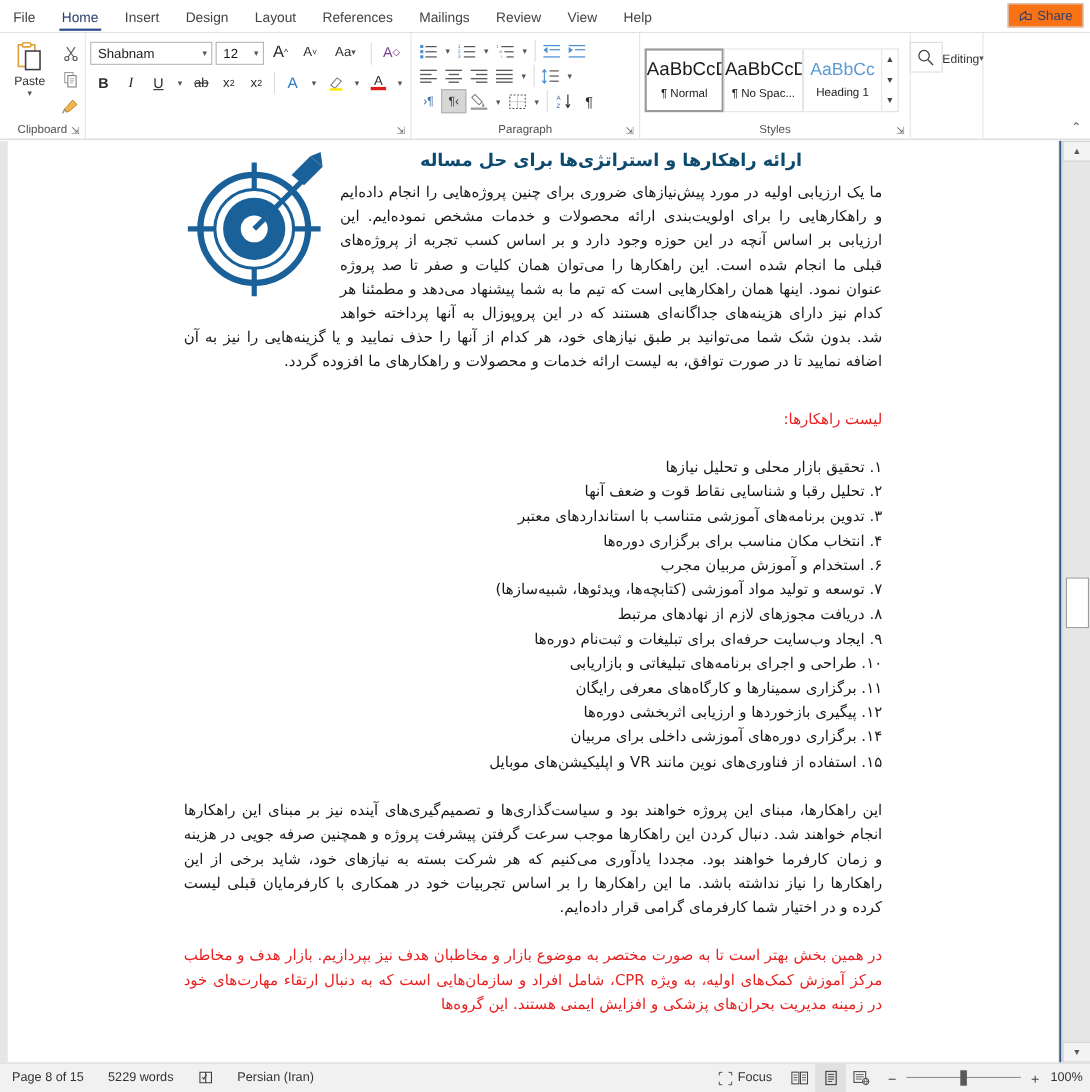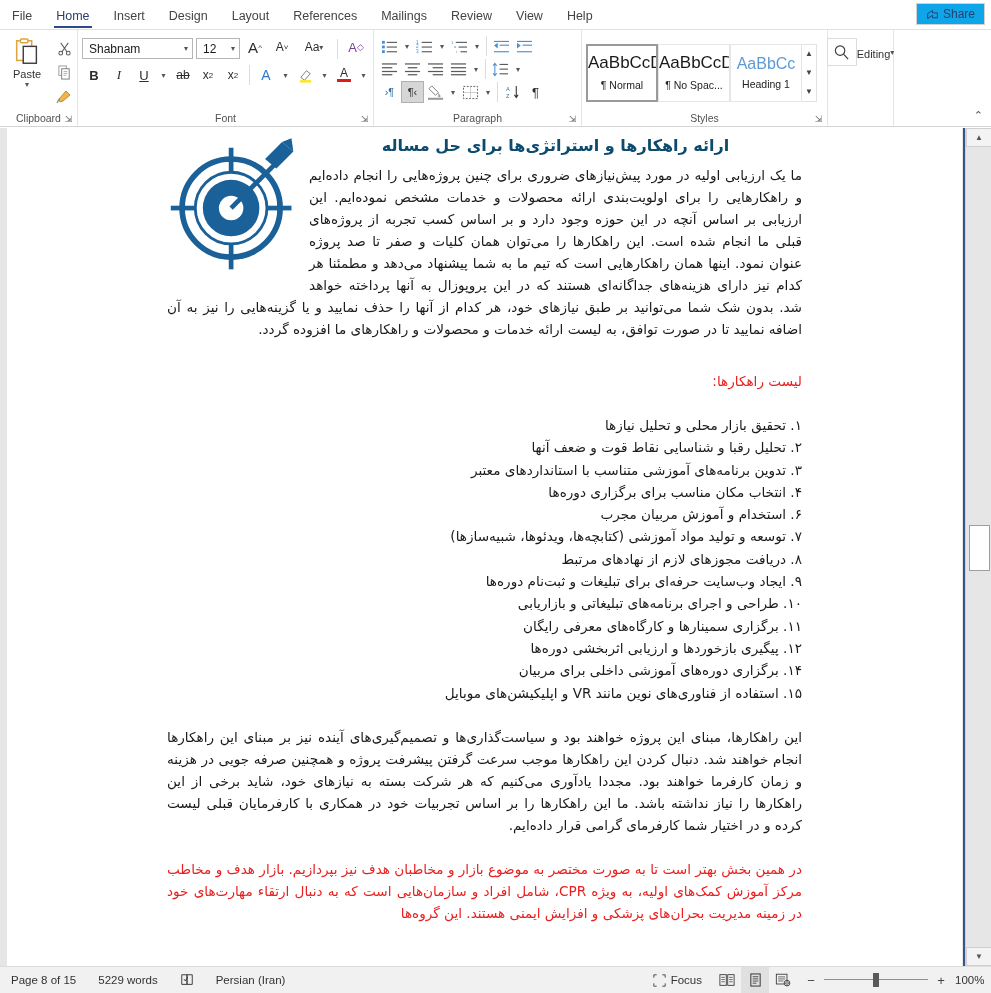--- a/index.html
+++ b/index.html
@@ -33,21 +33,21 @@
     content: "";
     position: absolute;
     left: 10px; right: 10px; bottom: 1px;
     height: 2.5px; background: #2b4b8d;
   }
   .share-btn {
     position: absolute;
     right: 6px; top: 3px;
     height: 22px;
     border: 1px solid #d2d2d2;
-    background: #0ea5e9;
+    background: #f97316;
     display: flex; align-items: center; gap: 4px;
     padding: 0 9px;
     font-size: 12px; color: #2b3f6c;
     cursor: pointer;
   }
 
   
   .ribbon {
     height: 97px;
     background: #ffffff;
@@ -365,21 +365,20 @@
           </svg>
         </div>
         <div class="ibtn dd">▾</div>
         <div class="ibtn" style="flex-direction:column;gap:0;">
           <span style="font-size:12px;line-height:11px;">A</span>
           <span style="display:block;width:14px;height:3px;background:#e01b1b;"></span>
         </div>
         <div class="ibtn dd">▾</div>
       </div>
     </div>
-    <div class="group-label">Font</div>
     <div class="dlg">⇲</div>
   </div>
 
   <div class="group paragrp">
     <div class="group-body">
       <div class="para-stack">
         <div class="para-row">
           <div class="pbtn">
             <svg width="17" height="15" viewBox="0 0 18 16">
               <rect x="1" y="2" width="3" height="3" fill="#4a8fd0"></rect>

